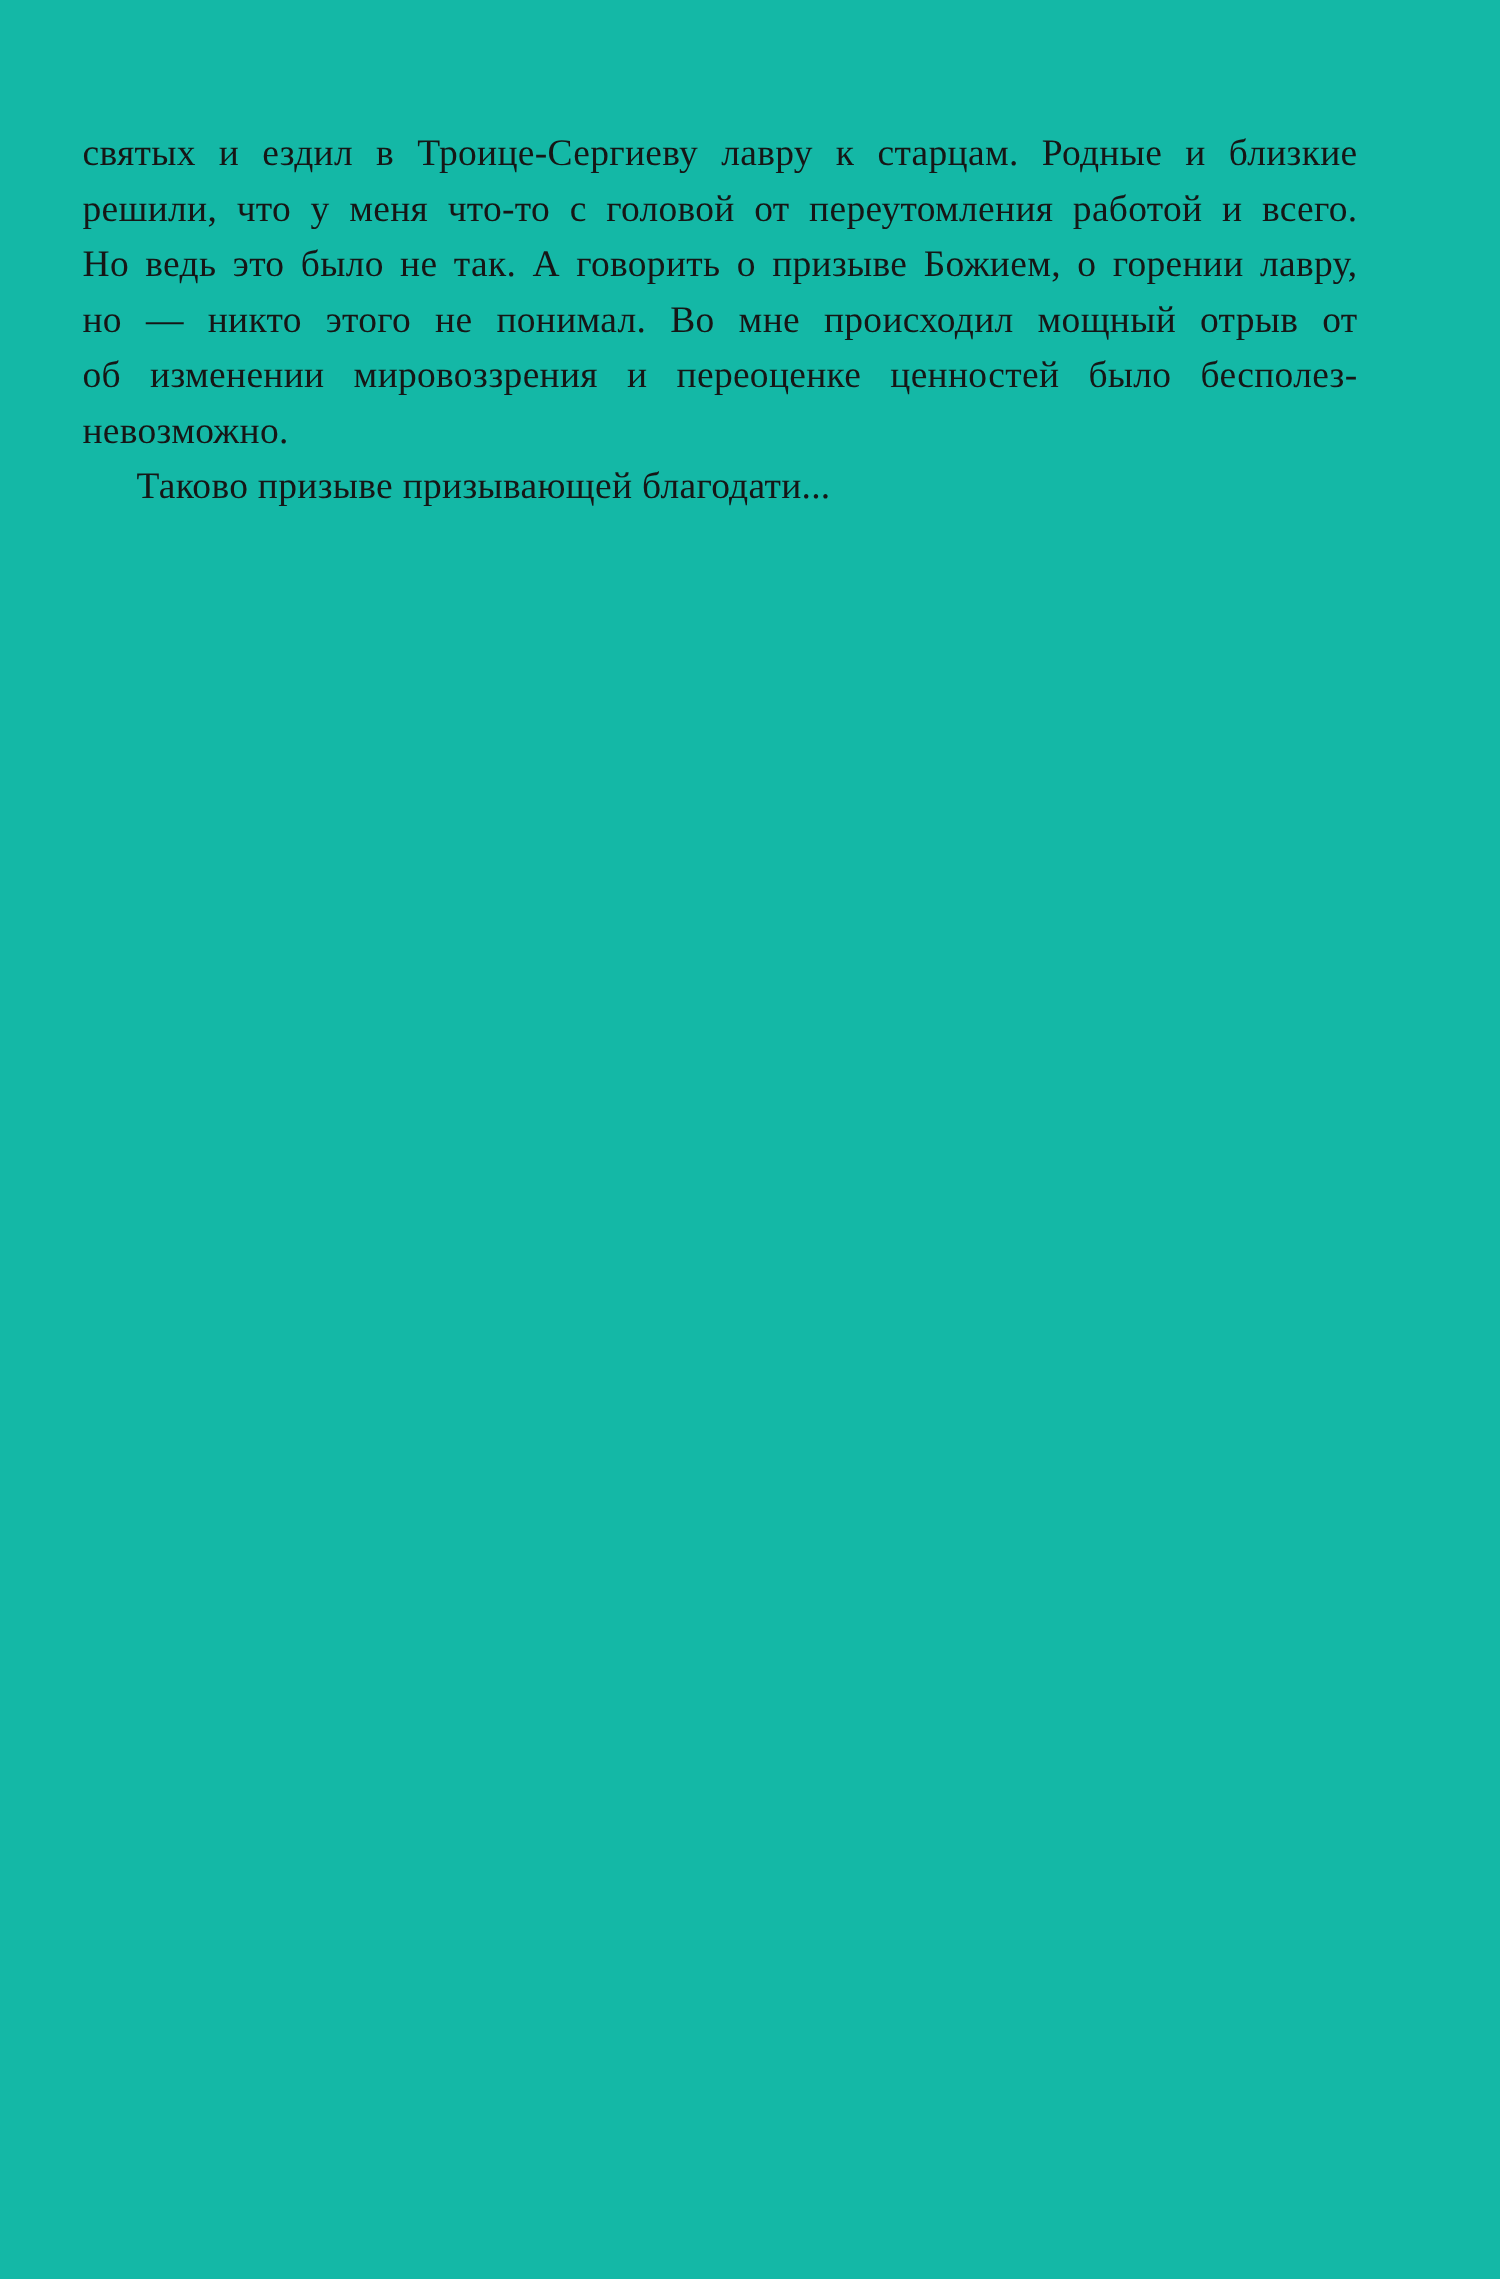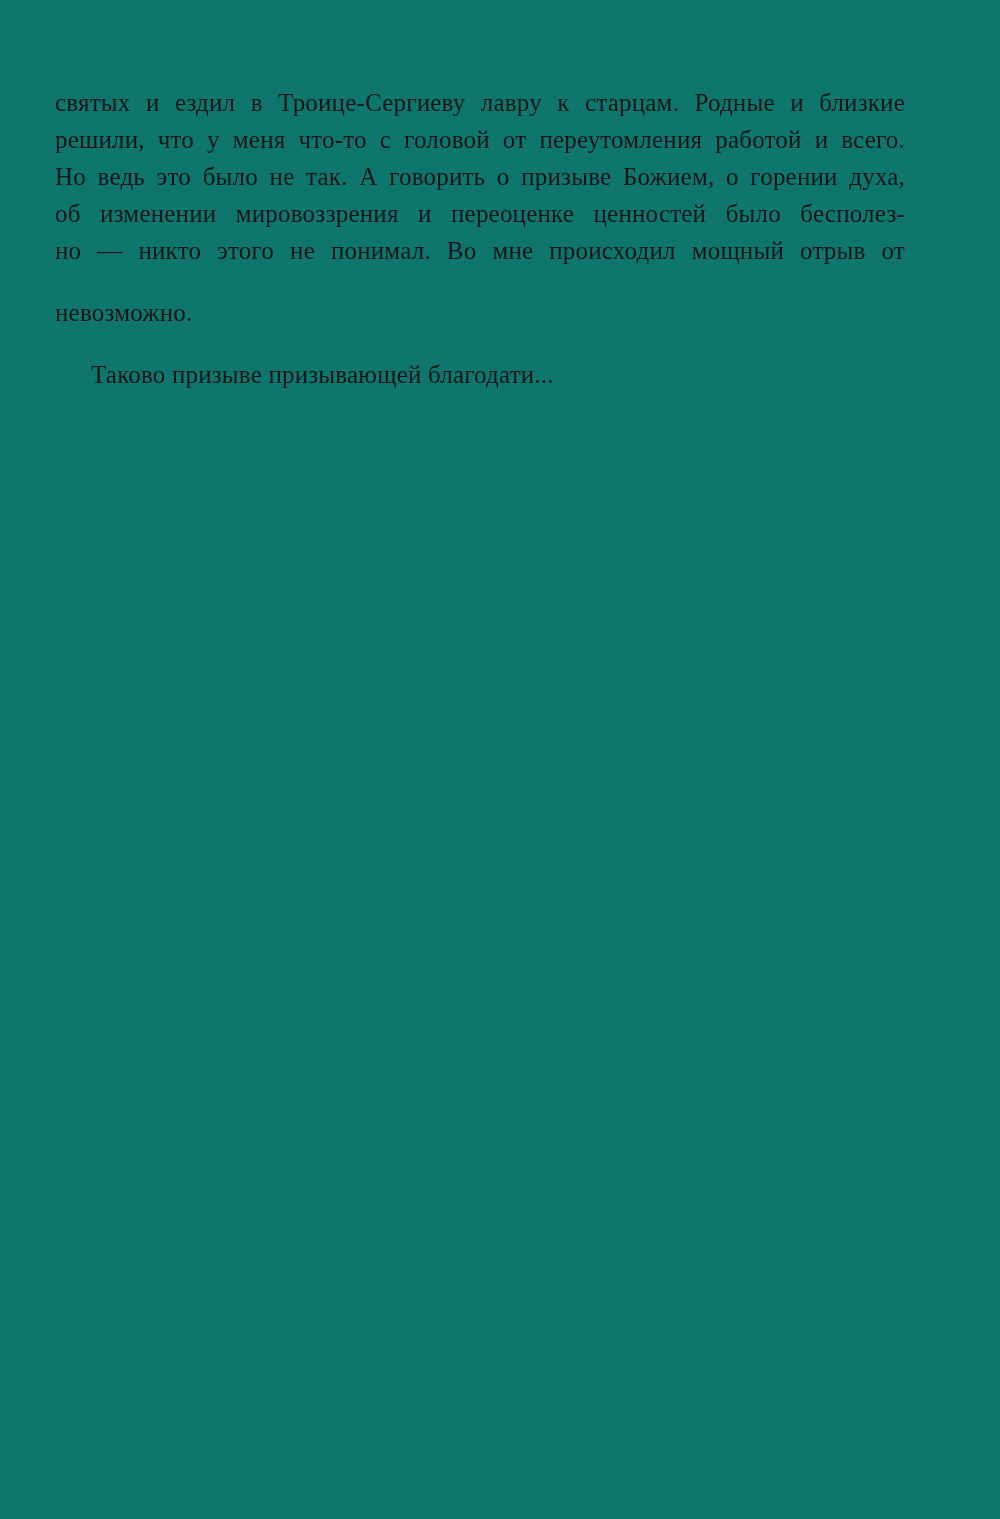--- a/index.html
+++ b/index.html
@@ -10,21 +10,21 @@
     width: 1000px;
     height: 1519px;
     background: #ffffff;
     font-family: "Liberation Serif", "DejaVu Serif", serif;
     overflow: hidden;
   }
   .page {
     position: relative;
     width: 1000px;
     height: 1519px;
-    background: #0f766e;
+    background: #14b8a6;
   }
   .text-block {
     position: absolute;
     left: 55px;
     top: 84px;
     width: 850px;
     color: #161616;
     font-size: 25px;
     line-height: 37px;
     letter-spacing: 0.2px;
@@ -36,34 +36,33 @@
   }
   
   .text-line.justified {
     text-align: justify;
     text-align-last: justify;
     -moz-text-align-last: justify;
   }
   
   .text-line.para-end {
     text-align: left;
-    margin-top: 25px;
   }
   
   .text-line.indented {
     padding-left: 36px;
     width: 814px;
   }
 </style>
 </head>
 <body>
 
 <div class="page">
   <div class="text-block">
     <div class="text-line justified">святых и ездил в Троице-Сергиеву лавру к старцам. Родные и близкие</div>
     <div class="text-line justified">решили, что у меня что-то с головой от переутомления работой и всего.</div>
-    <div class="text-line justified">Но ведь это было не так. А говорить о призыве Божием, о горении духа,</div>
+    <div class="text-line justified">Но ведь это было не так. А говорить о призыве Божием, о горении лавру,</div>
+    <div class="text-line justified">но — никто этого не понимал. Во мне происходил мощный отрыв от</div>
     <div class="text-line justified">об изменении мировоззрения и переоценке ценностей было бесполез-</div>
-    <div class="text-line justified">но — никто этого не понимал. Во мне происходил мощный отрыв от</div>
     <div class="text-line para-end">невозможно.</div>
     <div class="text-line para-end indented">Таково призыве призывающей благодати...</div>
   </div>
 </div>
 
 </body></html>

